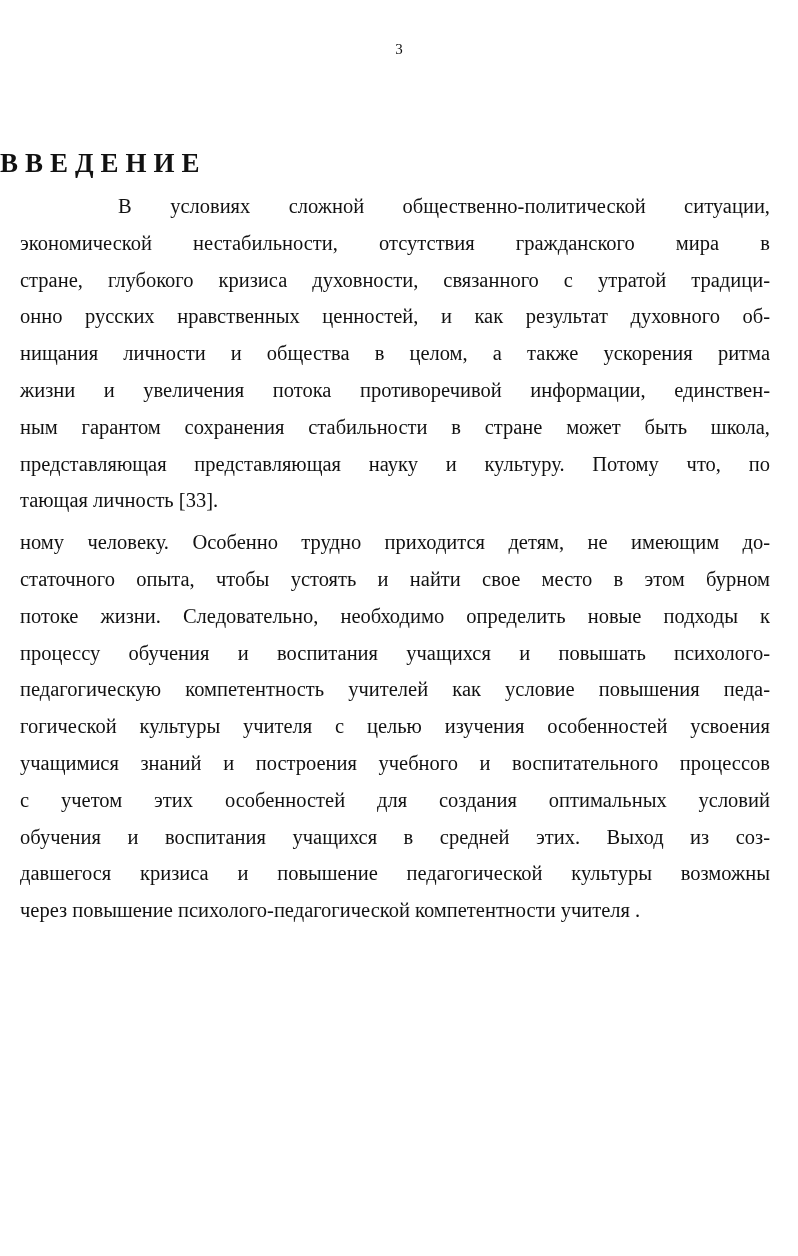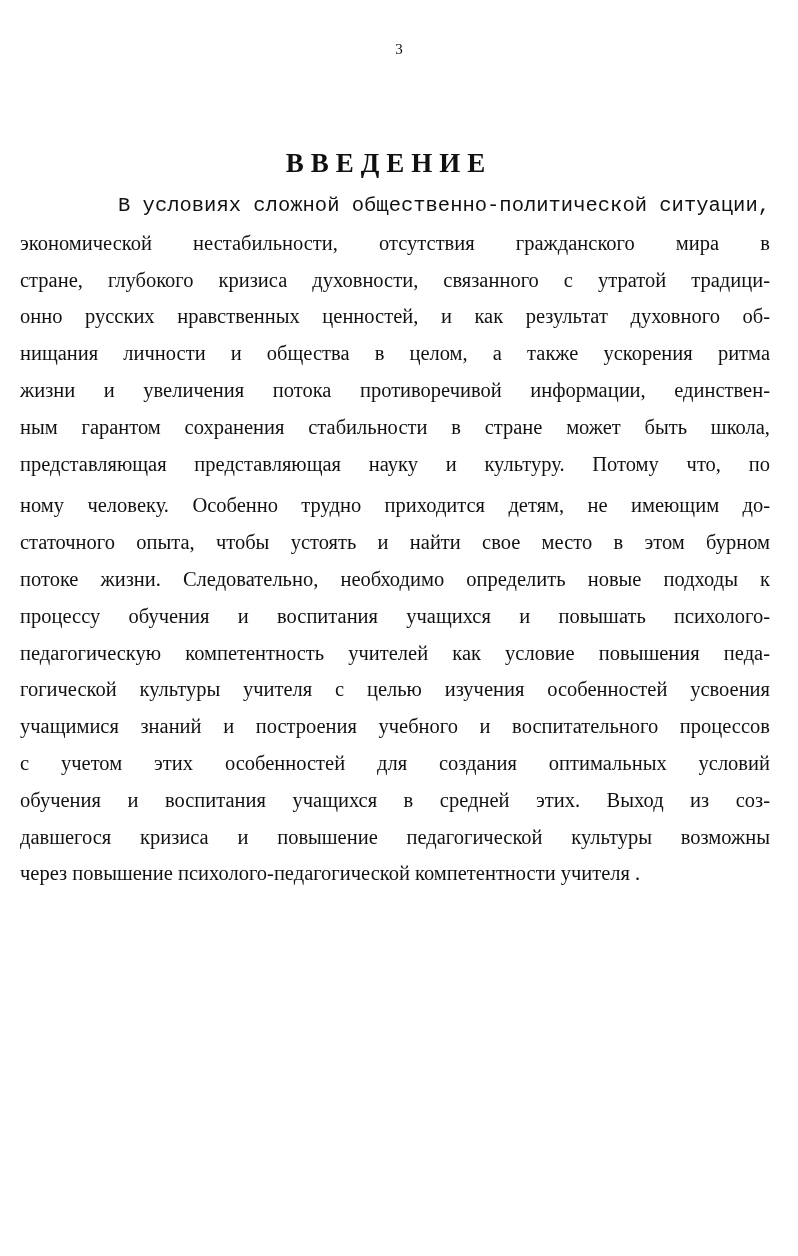--- a/index.html
+++ b/index.html
@@ -22,21 +22,21 @@
       width: 798px;
       text-align: center;
       font-size: 15px;
       line-height: 18px;
     }
     .heading {
       position: absolute;
       top: 146px;
       left: 0;
       width: 778px;
-      text-align: center;
+      text-align: left;
       font-size: 27px;
       font-weight: bold;
       letter-spacing: 7px;
       line-height: 34px;
     }
     .body-text {
       position: absolute;
       top: 188px;
       left: 20px;
       width: 750px;
@@ -49,21 +49,21 @@
       text-align: justify;
       text-align-last: justify;
       white-space: nowrap;
       overflow: visible;
       transform-origin: left center;
     }
     .line.last {
       text-align-last: left;
       text-align: left;
     }
-    .line.indent-large { padding-left: 98px; font-family: Liberation Mono, monospace; }
+    .line.indent-large { padding-left: 98px; }
     .line.indent-med { padding-left: 78px; }
     .para-gap { height: 5px; }
   </style>
 </head>
 <body>
 
 <div class="page-number">3</div>
 
 <div class="heading">ВВЕДЕНИЕ</div>
 
@@ -71,20 +71,21 @@
 
   <div>
     <span class="line indent-large">В условиях сложной общественно-политической ситуации,</span>
     <span class="line">экономической нестабильности, отсутствия гражданского мира в</span>
     <span class="line">стране, глубокого кризиса духовности, связанного с утратой традици-</span>
     <span class="line">онно русских нравственных ценностей, и как результат духовного об-</span>
     <span class="line">нищания личности и общества в целом, а также ускорения ритма</span>
     <span class="line">жизни и увеличения потока противоречивой информации, единствен-</span>
     <span class="line">ным гарантом сохранения стабильности в стране может быть школа,</span>
     <span class="line">представляющая представляющая науку и культуру. Потому что, по</span>
+    <span class="line last">тающая личность [33].</span>
   </div>
 
   <div class="para-gap"></div>
 
   <div>
     <span class="line">ному человеку. Особенно трудно приходится детям, не имеющим до-</span>
     <span class="line">статочного опыта, чтобы устоять и найти свое место в этом бурном</span>
     <span class="line">потоке жизни. Следовательно, необходимо определить новые подходы к</span>
     <span class="line">процессу обучения и воспитания учащихся и повышать психолого-</span>
     <span class="line">педагогическую компетентность учителей как условие повышения педа-</span>

